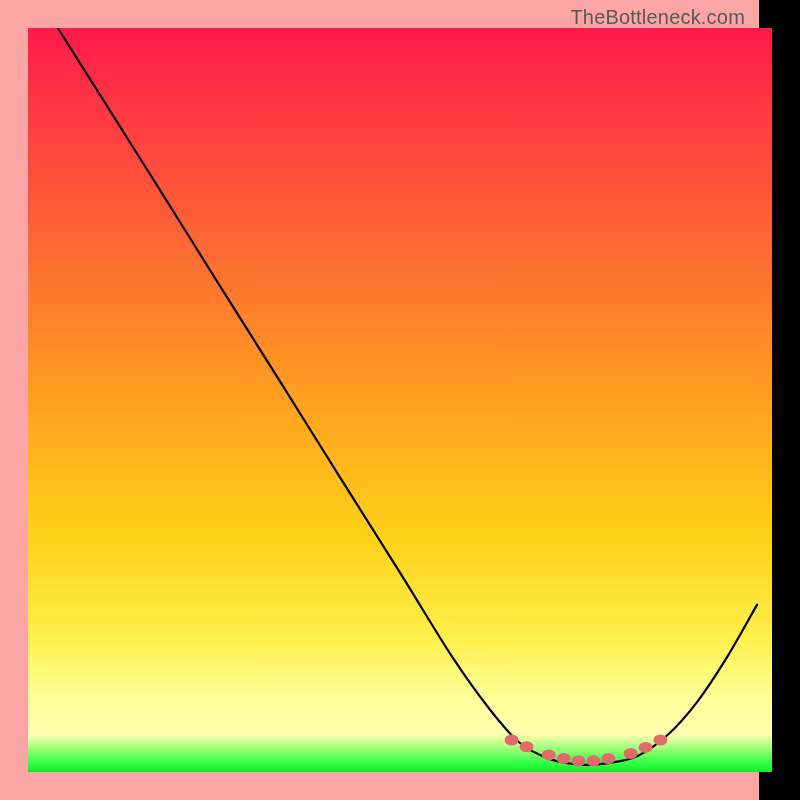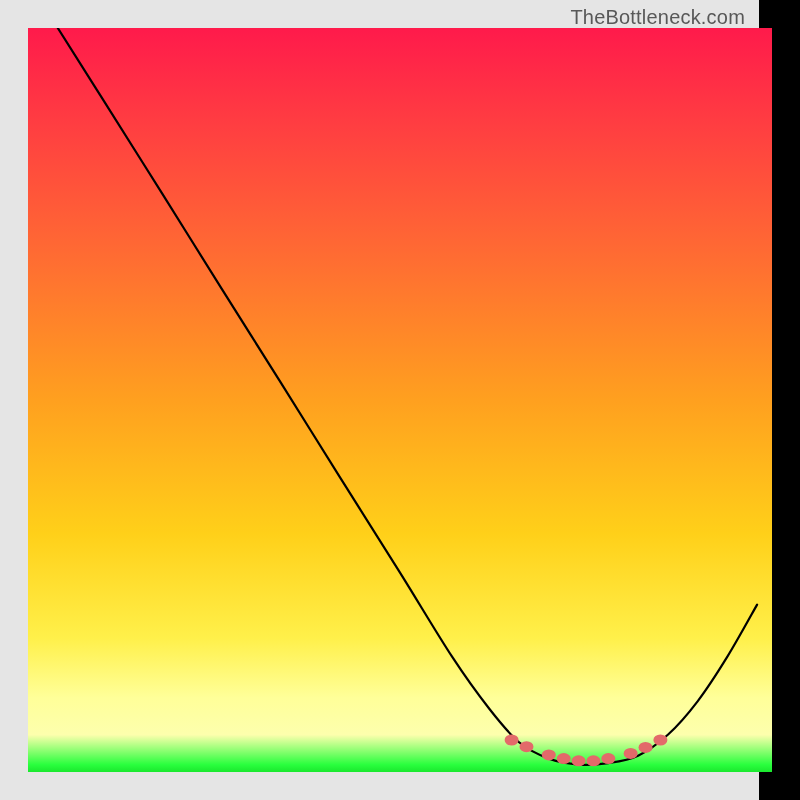--- a/index.html
+++ b/index.html
@@ -8,21 +8,21 @@
     width: 800px;
     height: 800px;
     background: #000000;
     overflow: hidden;
     font-family: Arial, Helvetica, sans-serif;
   }
   .stage {
     position: relative;
     width: 759px;
     height: 800px;
-    background: #e5e5e5;
+    background: #fca5a5;
   }
   .watermark {
     position: absolute;
     top: 6px;
     right: 14px;
     color: #585858;
     font-size: 20px;
     font-weight: 500;
     letter-spacing: 0.2px;
     z-index: 10;

